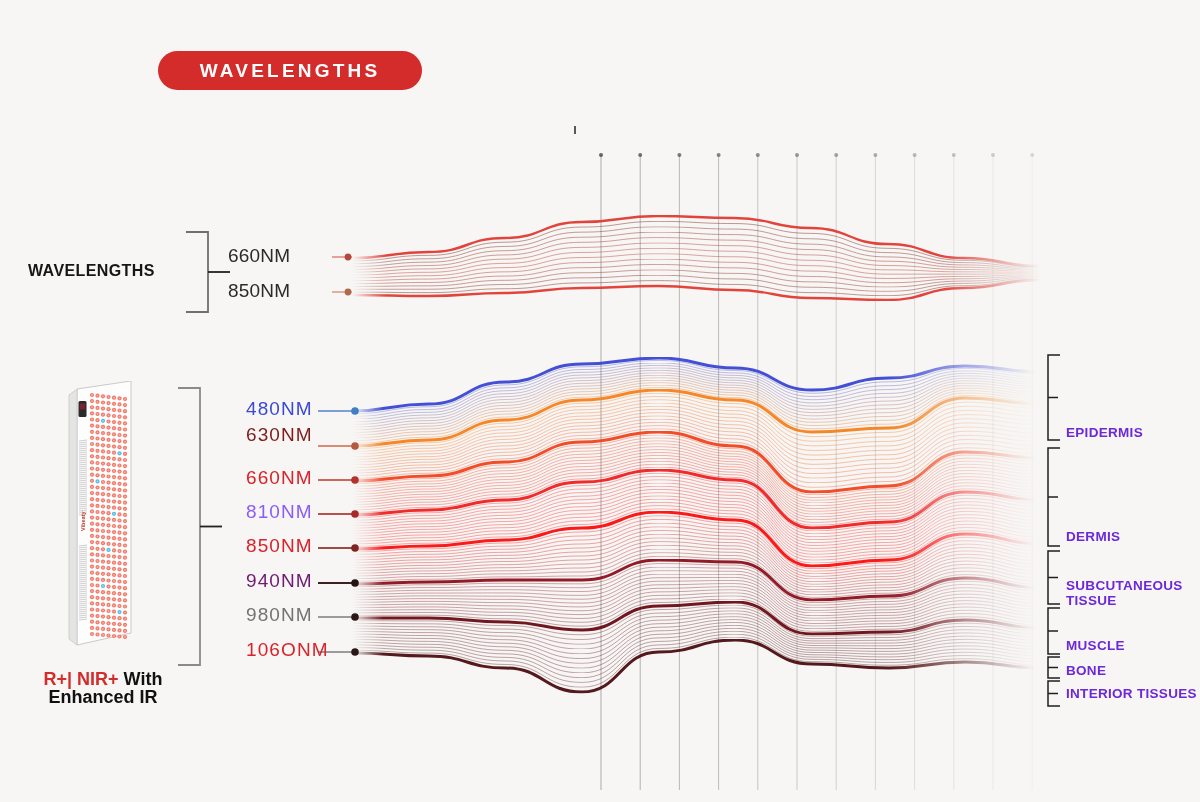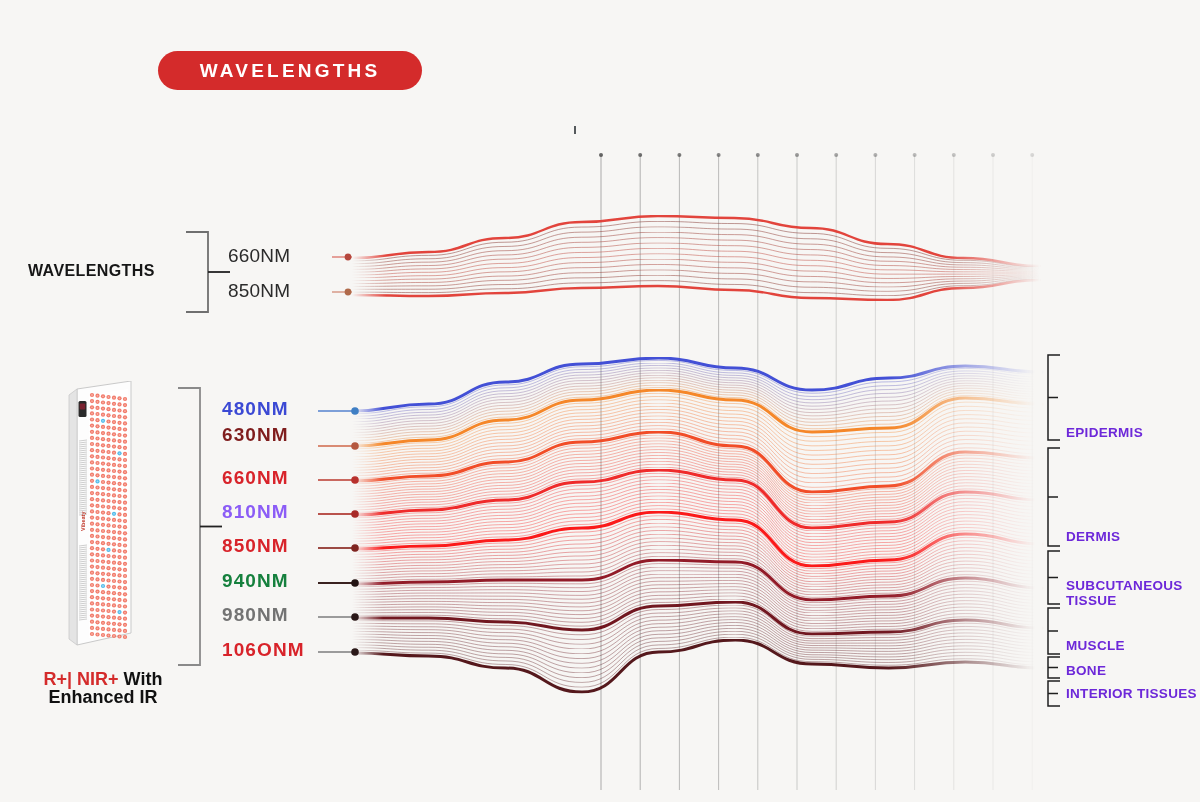--- a/index.html
+++ b/index.html
@@ -31,21 +31,21 @@
     position:absolute;left:28px;top:262px;
     font-size:16px;font-weight:bold;color:#161616;
     letter-spacing:.4px;
   }
   .wl-label{
     position:absolute;
     font-size:19px;
     white-space:nowrap;
   }
   .comp-label{color:#2b2b2b;letter-spacing:.2px;font-size:19px;}
-  .main-label{font-weight:bold;letter-spacing:1.1px;font-size:19px;}
+  .main-label{font-weight:normal;letter-spacing:1.1px;font-size:19px;margin-left:24px;}
 
   
   .layer-label{
     position:absolute;
     font-size:13.5px;
     font-weight:bold;
     color:#6d28d9;
     letter-spacing:.3px;
     line-height:15px;
     white-space:pre-line;
@@ -272,21 +272,21 @@
   <div id="competitors-label">WAVELENGTHS</div>
 
   <div id="labels-layer">
       <div class="wl-label comp-label" style="left: 228px; top: 245px; color: rgb(43, 43, 43);">660NM</div>
       <div class="wl-label comp-label" style="left: 228px; top: 280px; color: rgb(43, 43, 43);">850NM</div>
       <div class="wl-label main-label" style="left: 222px; top: 398px; color: rgb(59, 73, 212);">480NM</div>
       <div class="wl-label main-label" style="left: 222px; top: 424px; color: #7f1d1d;">630NM</div>
       <div class="wl-label main-label" style="left: 222px; top: 467px; color: rgb(216, 35, 42);">660NM</div>
       <div class="wl-label main-label" style="left: 222px; top: 501px; color: #8b5cf6;">810NM</div>
       <div class="wl-label main-label" style="left: 222px; top: 535px; color: rgb(216, 35, 42);">850NM</div>
-      <div class="wl-label main-label" style="left: 222px; top: 570px; color: #15803d;">940NM</div>
+      <div class="wl-label main-label" style="left: 222px; top: 570px; color: #701a75;">940NM</div>
       <div class="wl-label main-label" style="left: 222px; top: 604px; color: #737373;">980NM</div>
       <div class="wl-label main-label" style="left: 222px; top: 639px; color: rgb(216, 35, 42);">106ONM</div>
       <div class="layer-label" style="left: 1066px; top: 424.5px;">EPIDERMIS</div>
       <div class="layer-label" style="left: 1066px; top: 529px;">DERMIS</div>
       <div class="layer-label" style="left: 1066px; top: 577.5px;">SUBCUTANEOUS
 TISSUE</div>
       <div class="layer-label" style="left: 1066px; top: 638px;">MUSCLE</div>
       <div class="layer-label" style="left: 1066px; top: 662.5px;">BONE</div>
       <div class="layer-label" style="left: 1066px; top: 685.5px; text-align: right;">INTERIOR TISSUES</div>
     </div>

